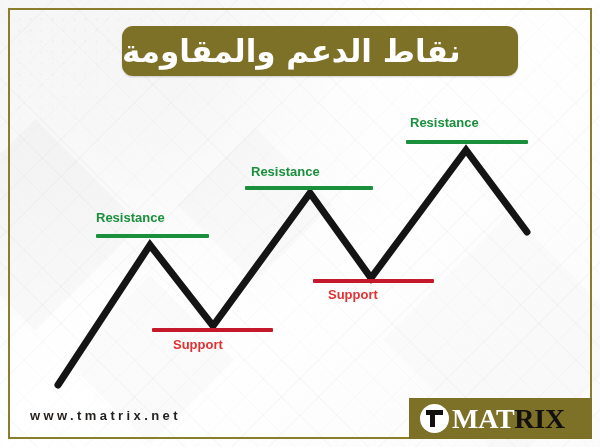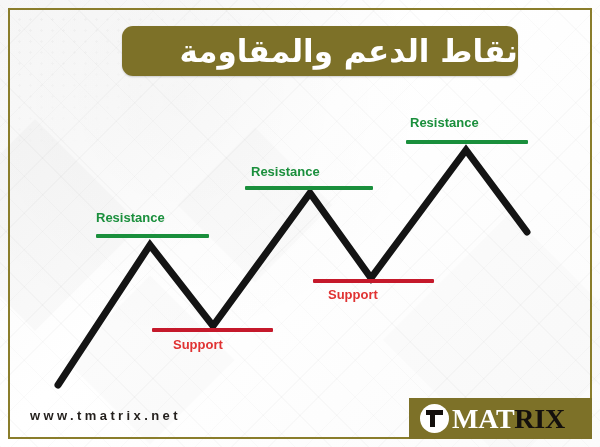--- a/index.html
+++ b/index.html
@@ -69,21 +69,21 @@
   #title-badge {
     position: absolute;
     left: 122px;
     top: 26px;
     width: 396px;
     height: 50px;
     background: #7d7128;
     border-radius: 11px;
     display: flex;
     align-items: center;
-    justify-content: flex-end;
+    justify-content: flex-start;
     box-shadow: 0 1px 2px rgba(0,0,0,0.18);
   }
   #title-text {
     color: #ffffff;
     font-size: 31px;
     font-weight: bold;
     direction: rtl;
     letter-spacing: 0px;
     line-height: 1;
     white-space: nowrap;

